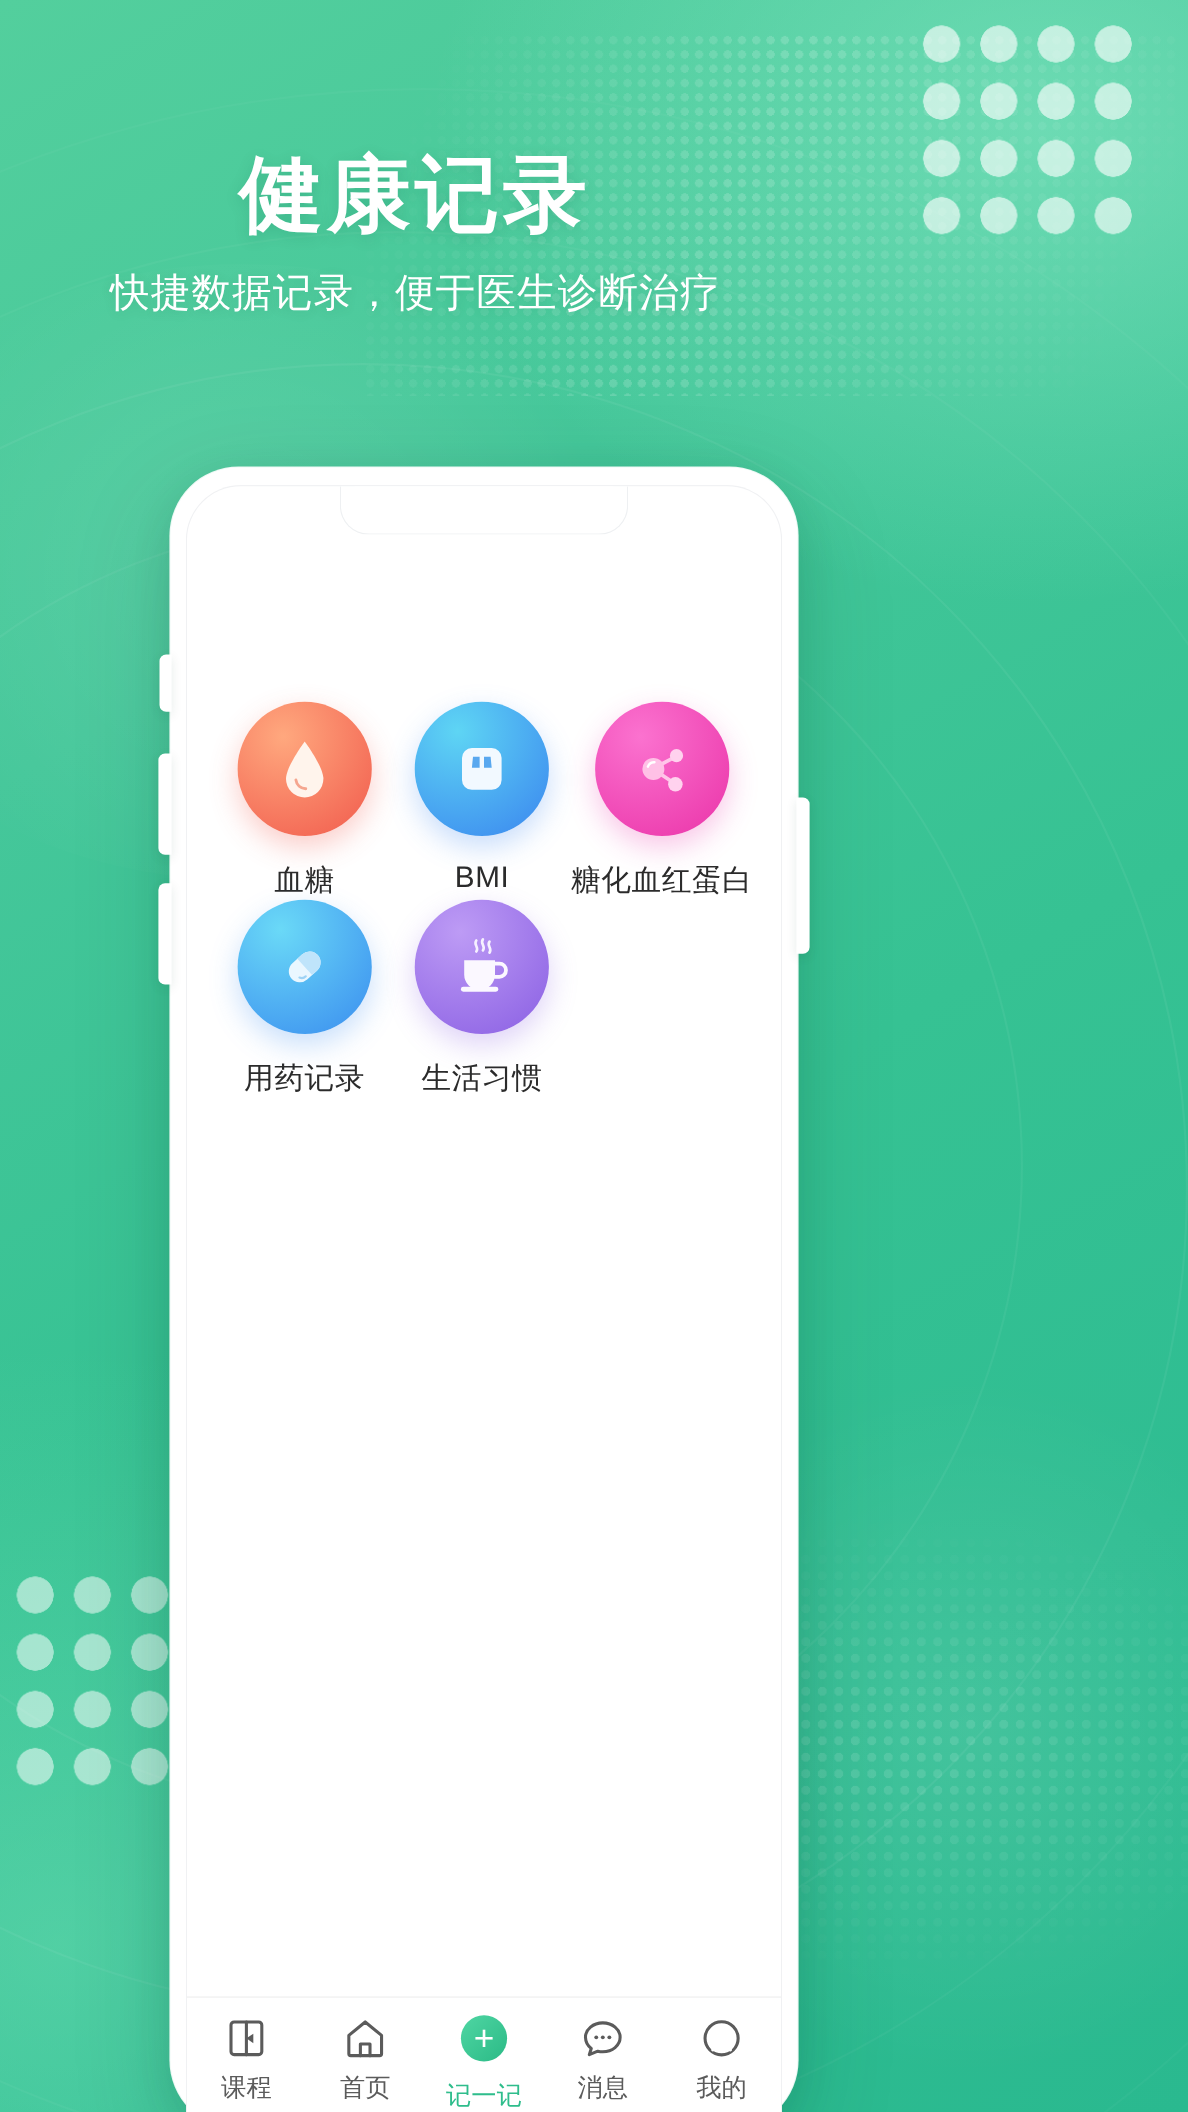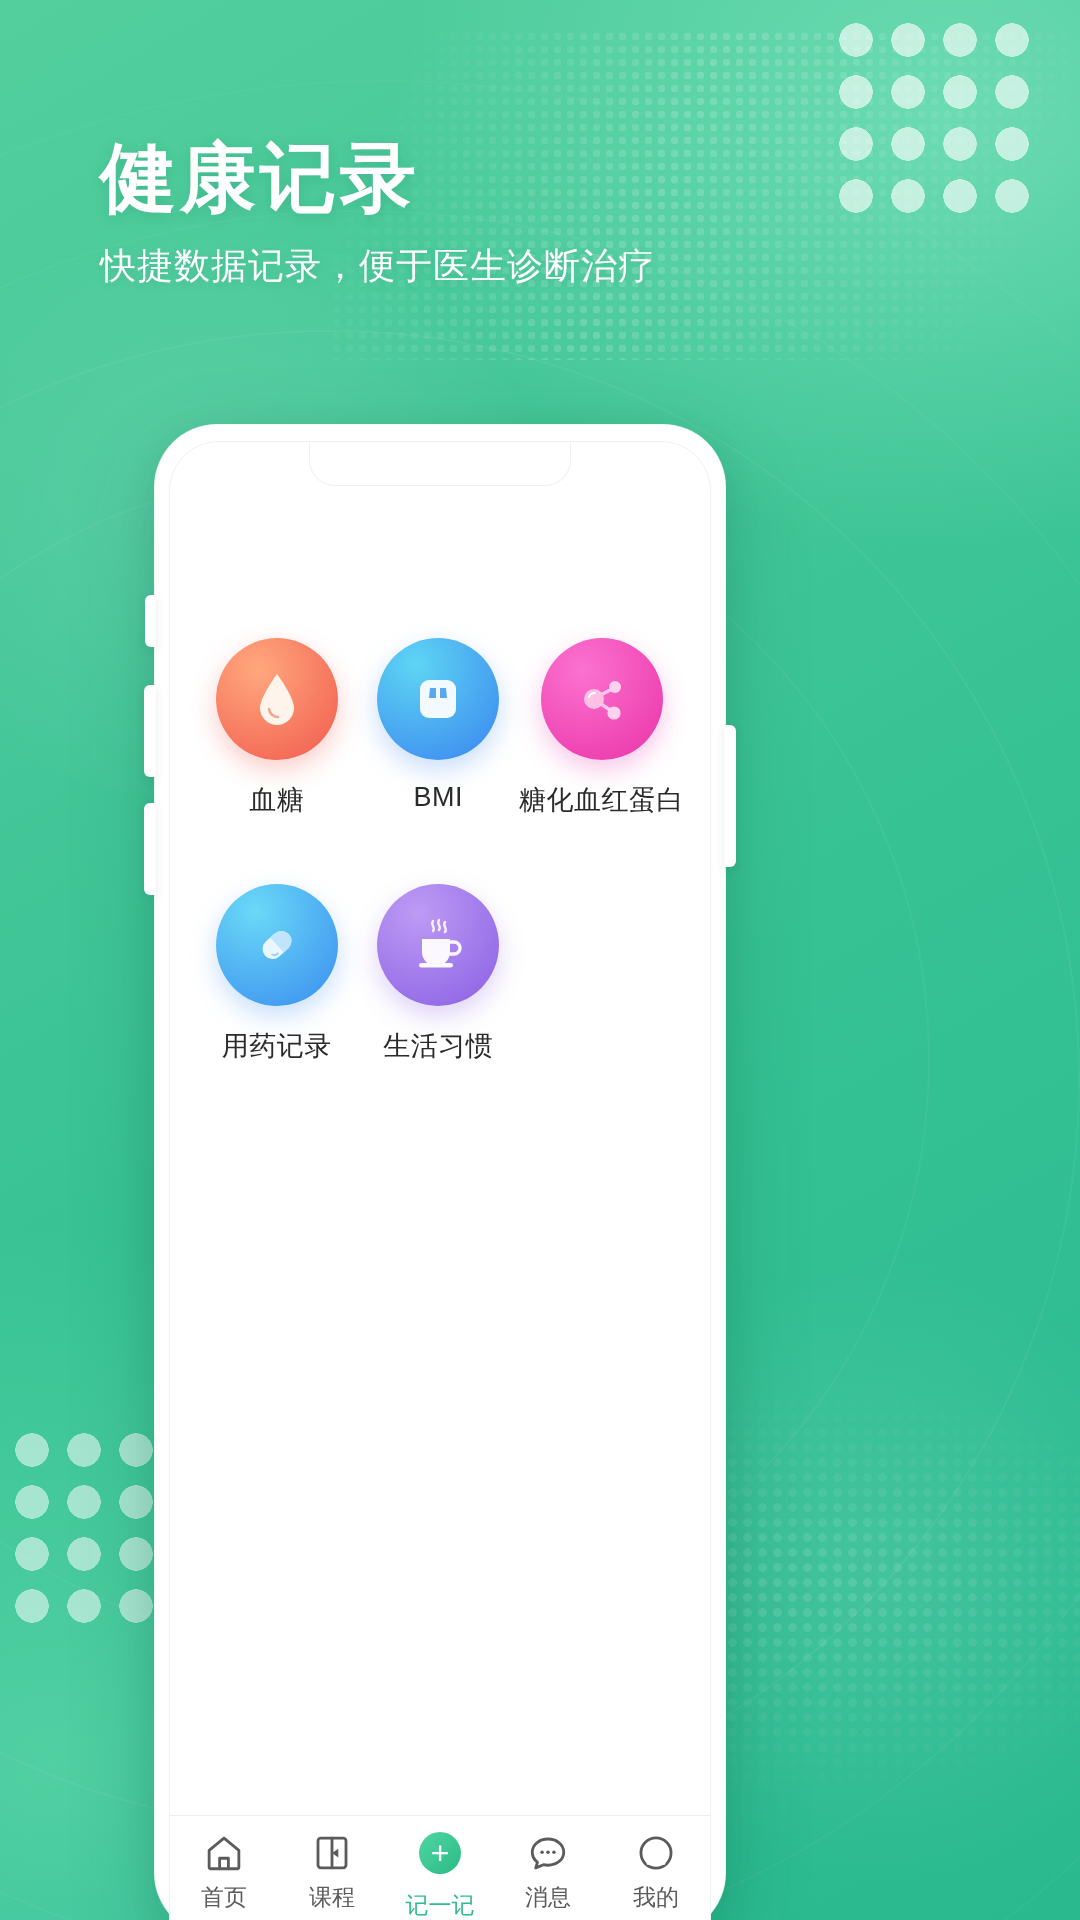--- a/index.html
+++ b/index.html
@@ -70,20 +70,21 @@
     background-size: 15px 15px;
     -webkit-mask-image: radial-gradient(ellipse at 60% 50%, rgba(0,0,0,0.9) 10%, rgba(0,0,0,0) 72%);
             mask-image: radial-gradient(ellipse at 60% 50%, rgba(0,0,0,0.9) 10%, rgba(0,0,0,0) 72%);
     pointer-events: none;
   }
 
   
   .headline {
     position: absolute; left: 100px; top: 140px;
     z-index: 5;
+    text-align: center;
   }
   .headline h1 {
     font-size: 76px;
     font-weight: 700;
     color: #ffffff;
     letter-spacing: 4px;
     line-height: 1.0;
     text-shadow: 0 3px 14px rgba(0,90,60,0.16);
     white-space: nowrap;
   }
@@ -140,21 +141,20 @@
   .side-btn.left-b { left: -11px; top: 260px; width: 12px; height: 92px; border-radius: 6px 0 0 6px; }
   .side-btn.left-c { left: -11px; top: 378px; width: 12px; height: 92px; border-radius: 6px 0 0 6px; }
   .side-btn.right-a { right: -11px; top: 300px; width: 12px; height: 142px; border-radius: 0 6px 6px 0; }
 
   
   .grid {
     position: absolute;
     left: 0; right: 0; top: 196px;
     display: grid;
     grid-template-columns: repeat(3, 1fr);
-    row-gap: 66px;
     padding: 0 26px;
   }
   .grid-item {
     display: flex;
     flex-direction: column;
     align-items: center;
     cursor: pointer;
   }
   .icon-circle {
     width: 122px; height: 122px;
@@ -315,36 +315,36 @@
         </div>
 
         <div class="grid-item empty"></div>
       </div>
 
       <div class="tabbar">
 
         <div class="tab">
           <div class="tab-icon">
             <svg viewBox="0 0 24 24" fill="none" stroke="#5b5b5b" stroke-width="1.6" stroke-linecap="round" stroke-linejoin="round">
-              <path d="M3.5 10.5 L12 3.5 l8.5 7 V20 a1 1 0 0 1 -1 1 H4.5 a1 1 0 0 1 -1 -1 z"></path>
-              <path d="M9.5 21 v-6 h5 v6"></path>
-            </svg>
-          </div>
-          <div class="tab-label">首页</div>
-        </div>
-
-        <div class="tab">
-          <div class="tab-icon">
-            <svg viewBox="0 0 24 24" fill="none" stroke="#5b5b5b" stroke-width="1.6" stroke-linecap="round" stroke-linejoin="round">
               <rect x="4" y="3.5" width="16" height="17" rx="1.6"></rect>
               <path d="M12 3.5 v17"></path>
               <path d="M12 12 l3.6 -2.4 v5 z" fill="#5b5b5b" stroke="none"></path>
             </svg>
           </div>
           <div class="tab-label">课程</div>
+        </div>
+
+        <div class="tab">
+          <div class="tab-icon">
+            <svg viewBox="0 0 24 24" fill="none" stroke="#5b5b5b" stroke-width="1.6" stroke-linecap="round" stroke-linejoin="round">
+              <path d="M3.5 10.5 L12 3.5 l8.5 7 V20 a1 1 0 0 1 -1 1 H4.5 a1 1 0 0 1 -1 -1 z"></path>
+              <path d="M9.5 21 v-6 h5 v6"></path>
+            </svg>
+          </div>
+          <div class="tab-label">首页</div>
         </div>
 
         <div class="tab active">
           <div class="tab-icon">
             <div class="plus-btn">+</div>
           </div>
           <div class="tab-label">记一记</div>
         </div>
 
         <div class="tab">

